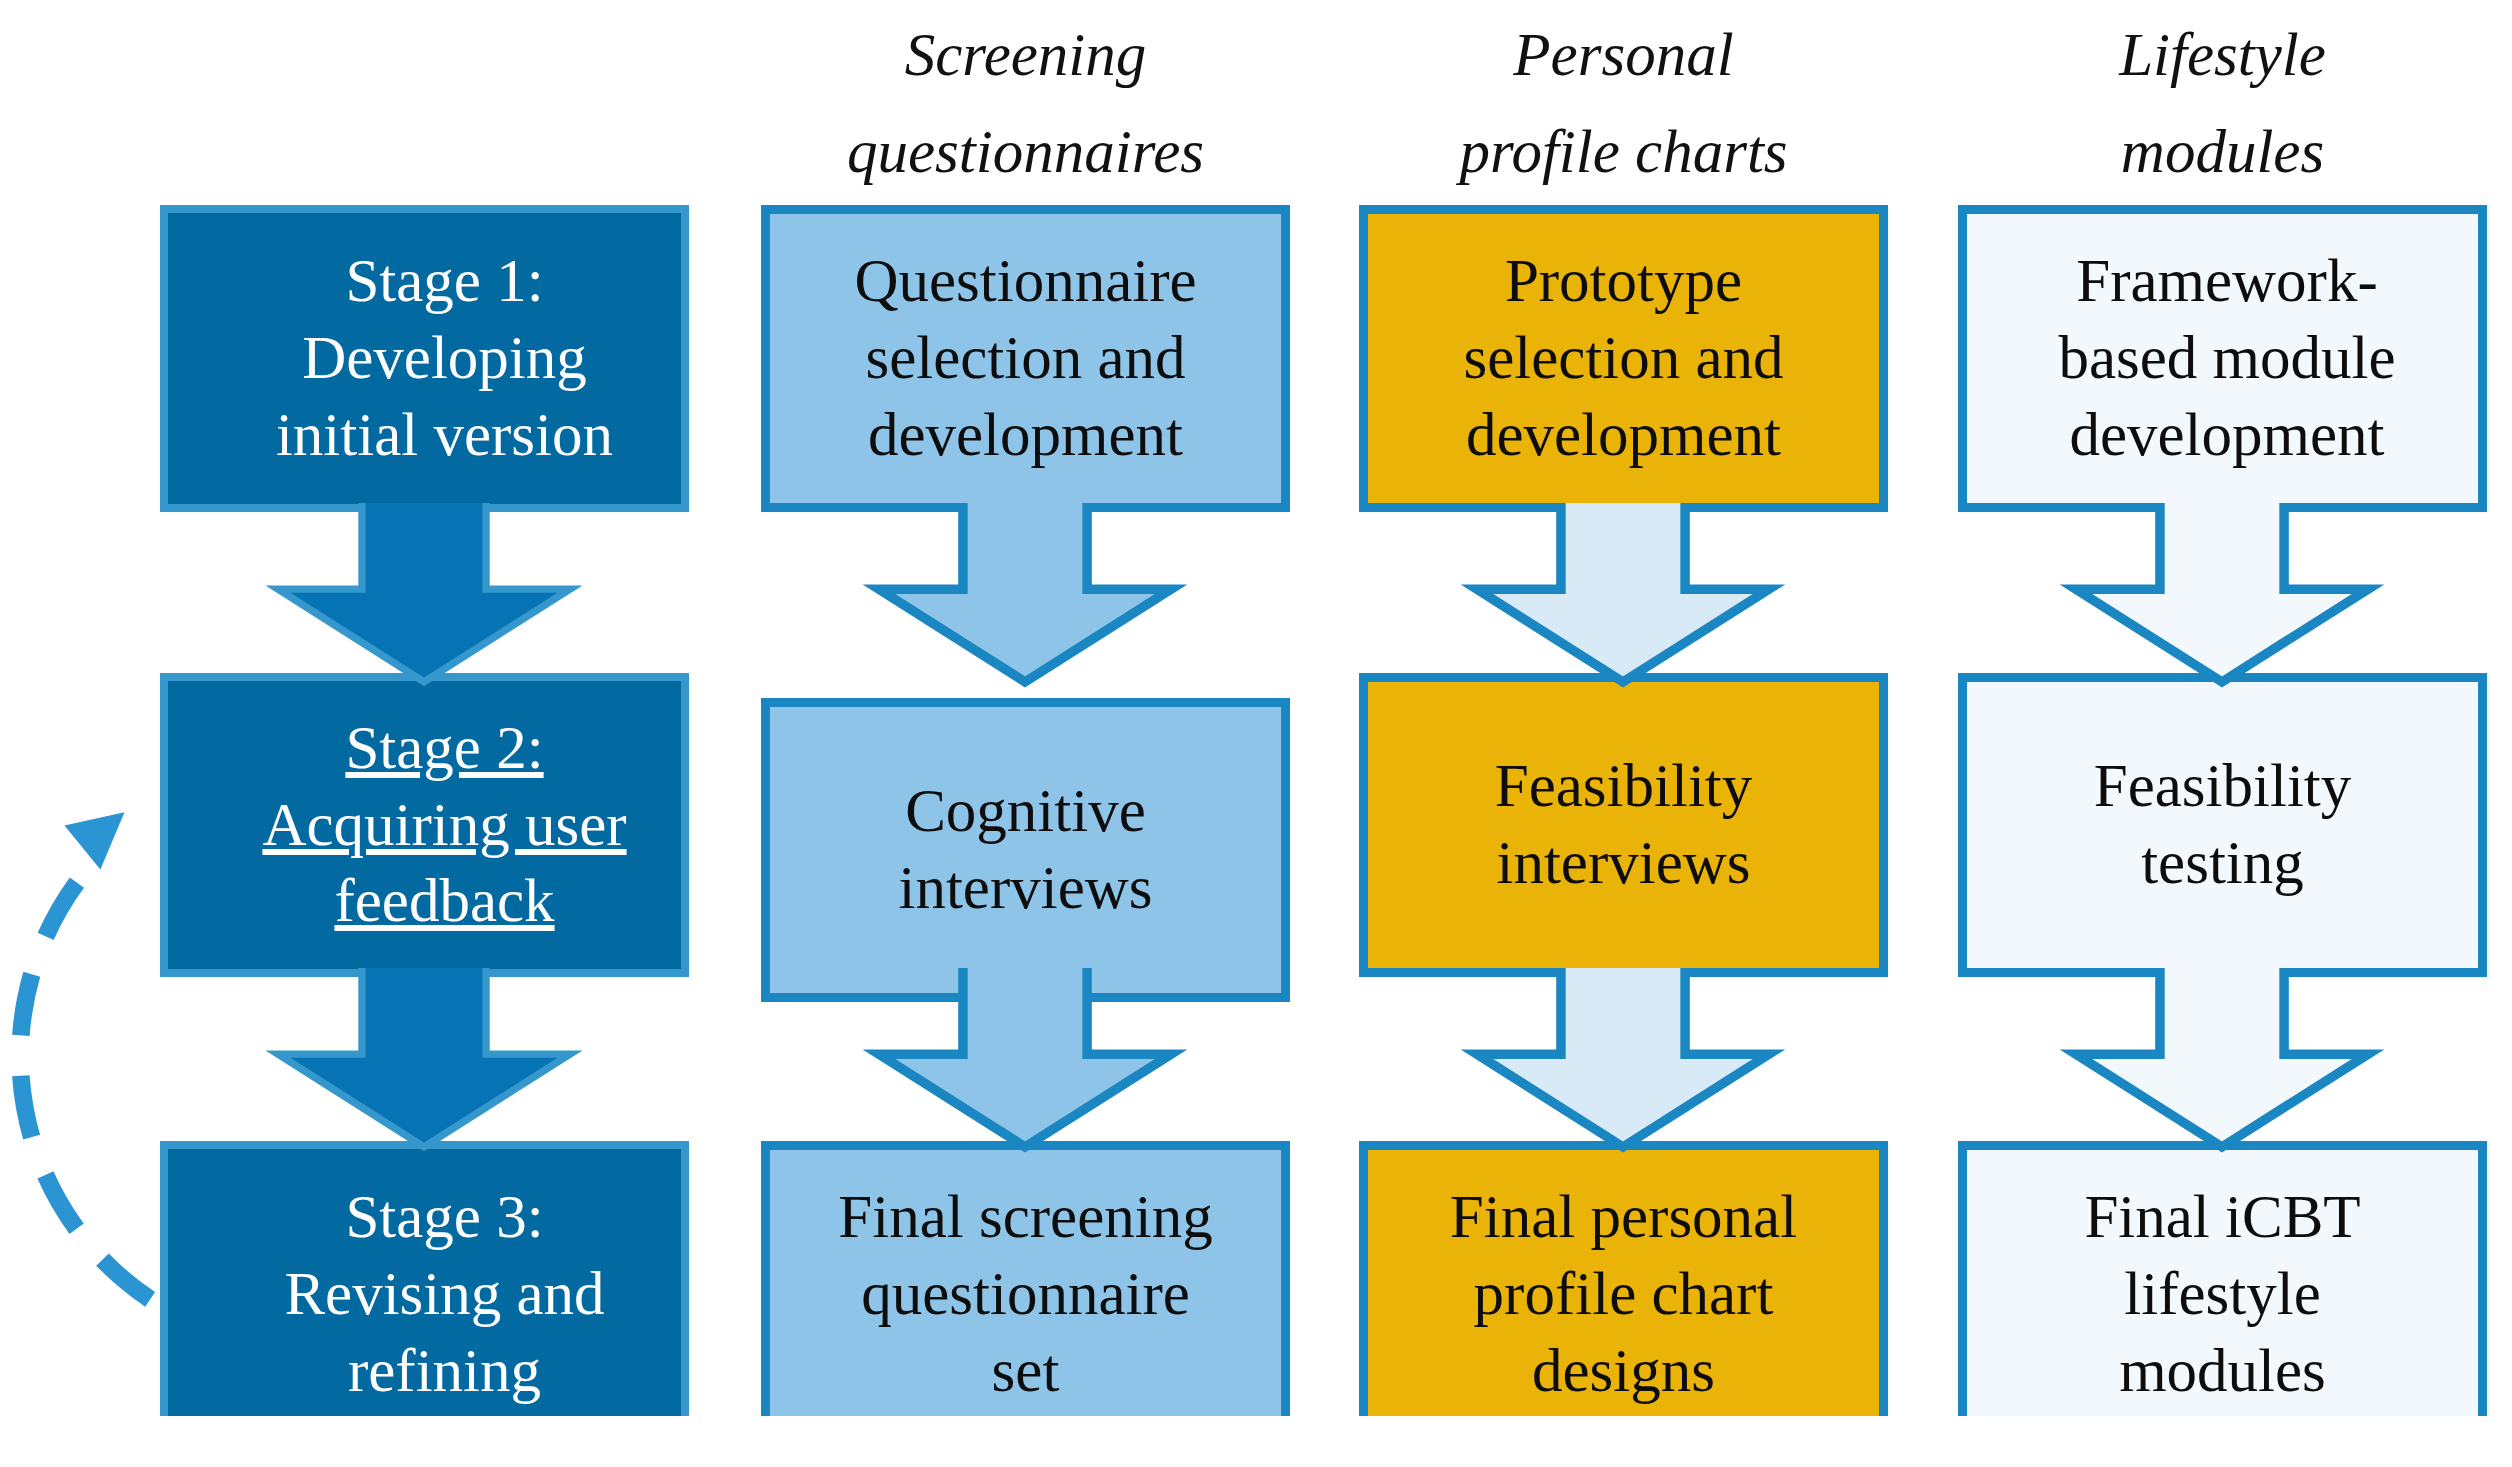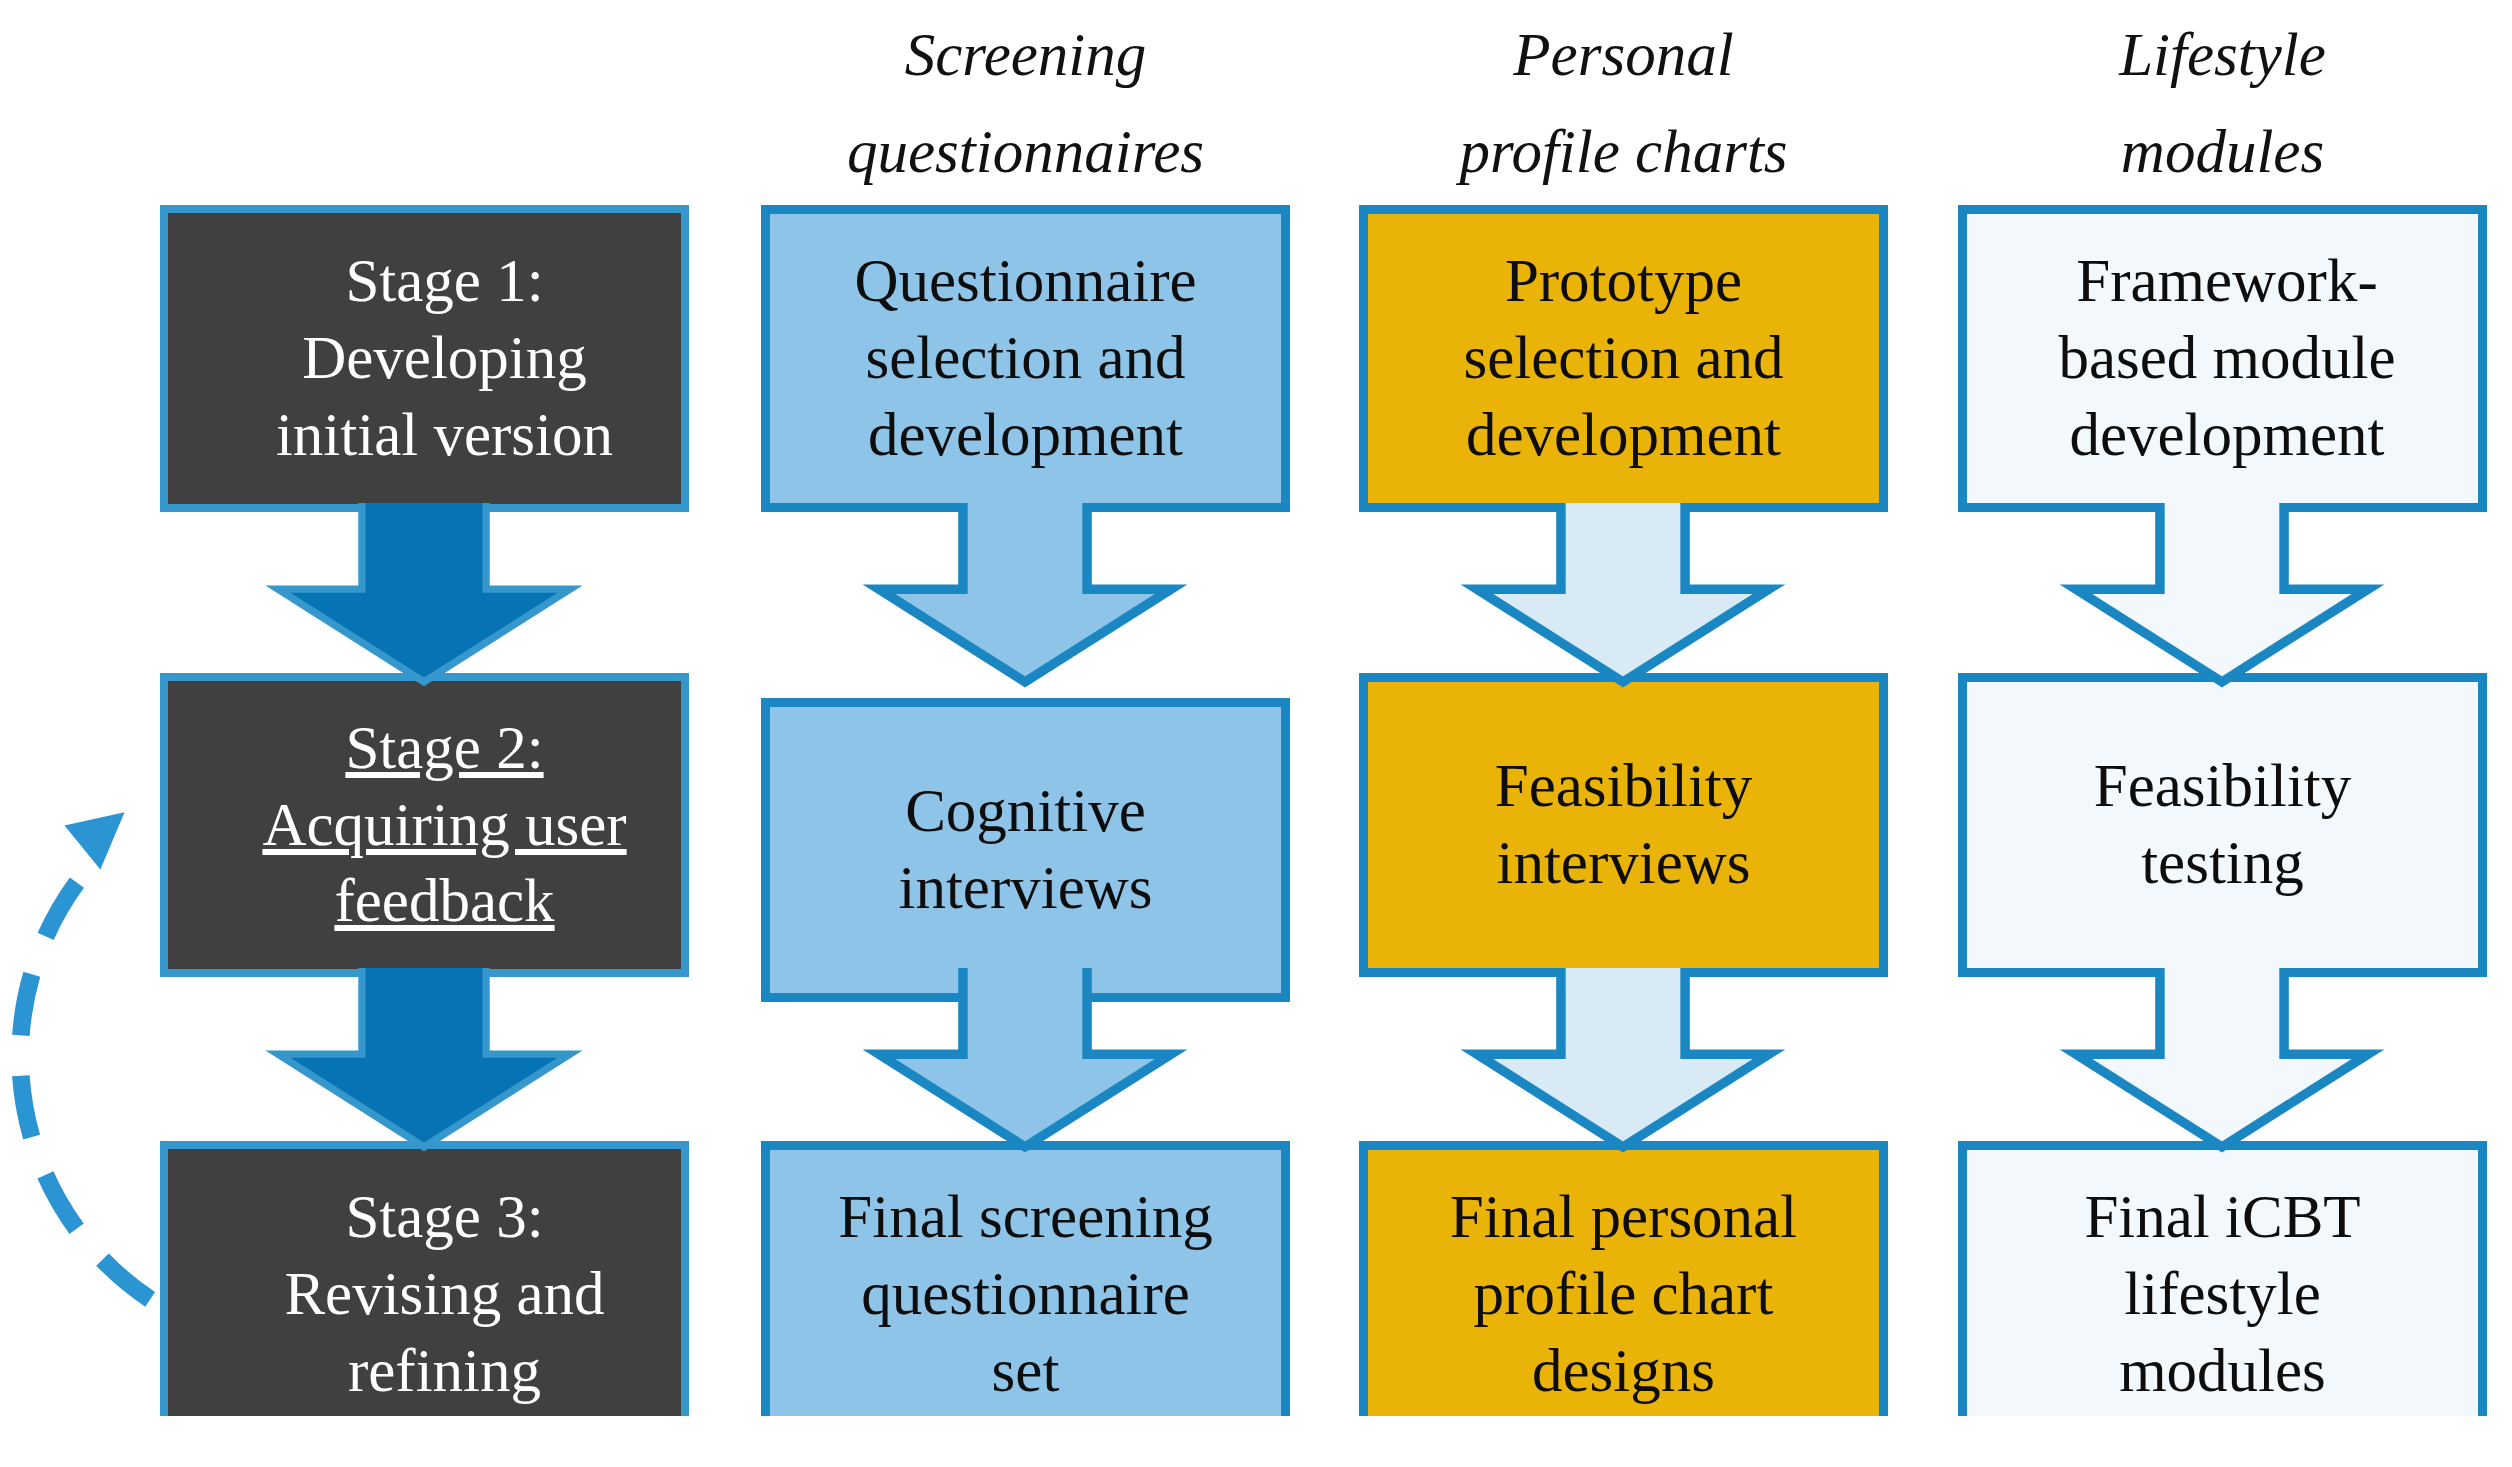--- a/index.html
+++ b/index.html
@@ -29,21 +29,21 @@
     align-items:center;
     justify-content:center;
     text-align:center;
   }
   .box-text {
     font-size:61px;
     line-height:1.26;
     white-space:pre-line;
   }
   .stage-box {
-    background:#404040;
+    background:#0369a1;
     border:8.8px solid #3597cb;
     color:#ffffff;
     padding-left:40px;
   }
   .light-box {
     border:9.5px solid #1a87c2;
     color:#0d0d0d;
   }
   .fill-c2 { background:#8ec4e8; }
   .fill-c3 { background:#eab308; }

